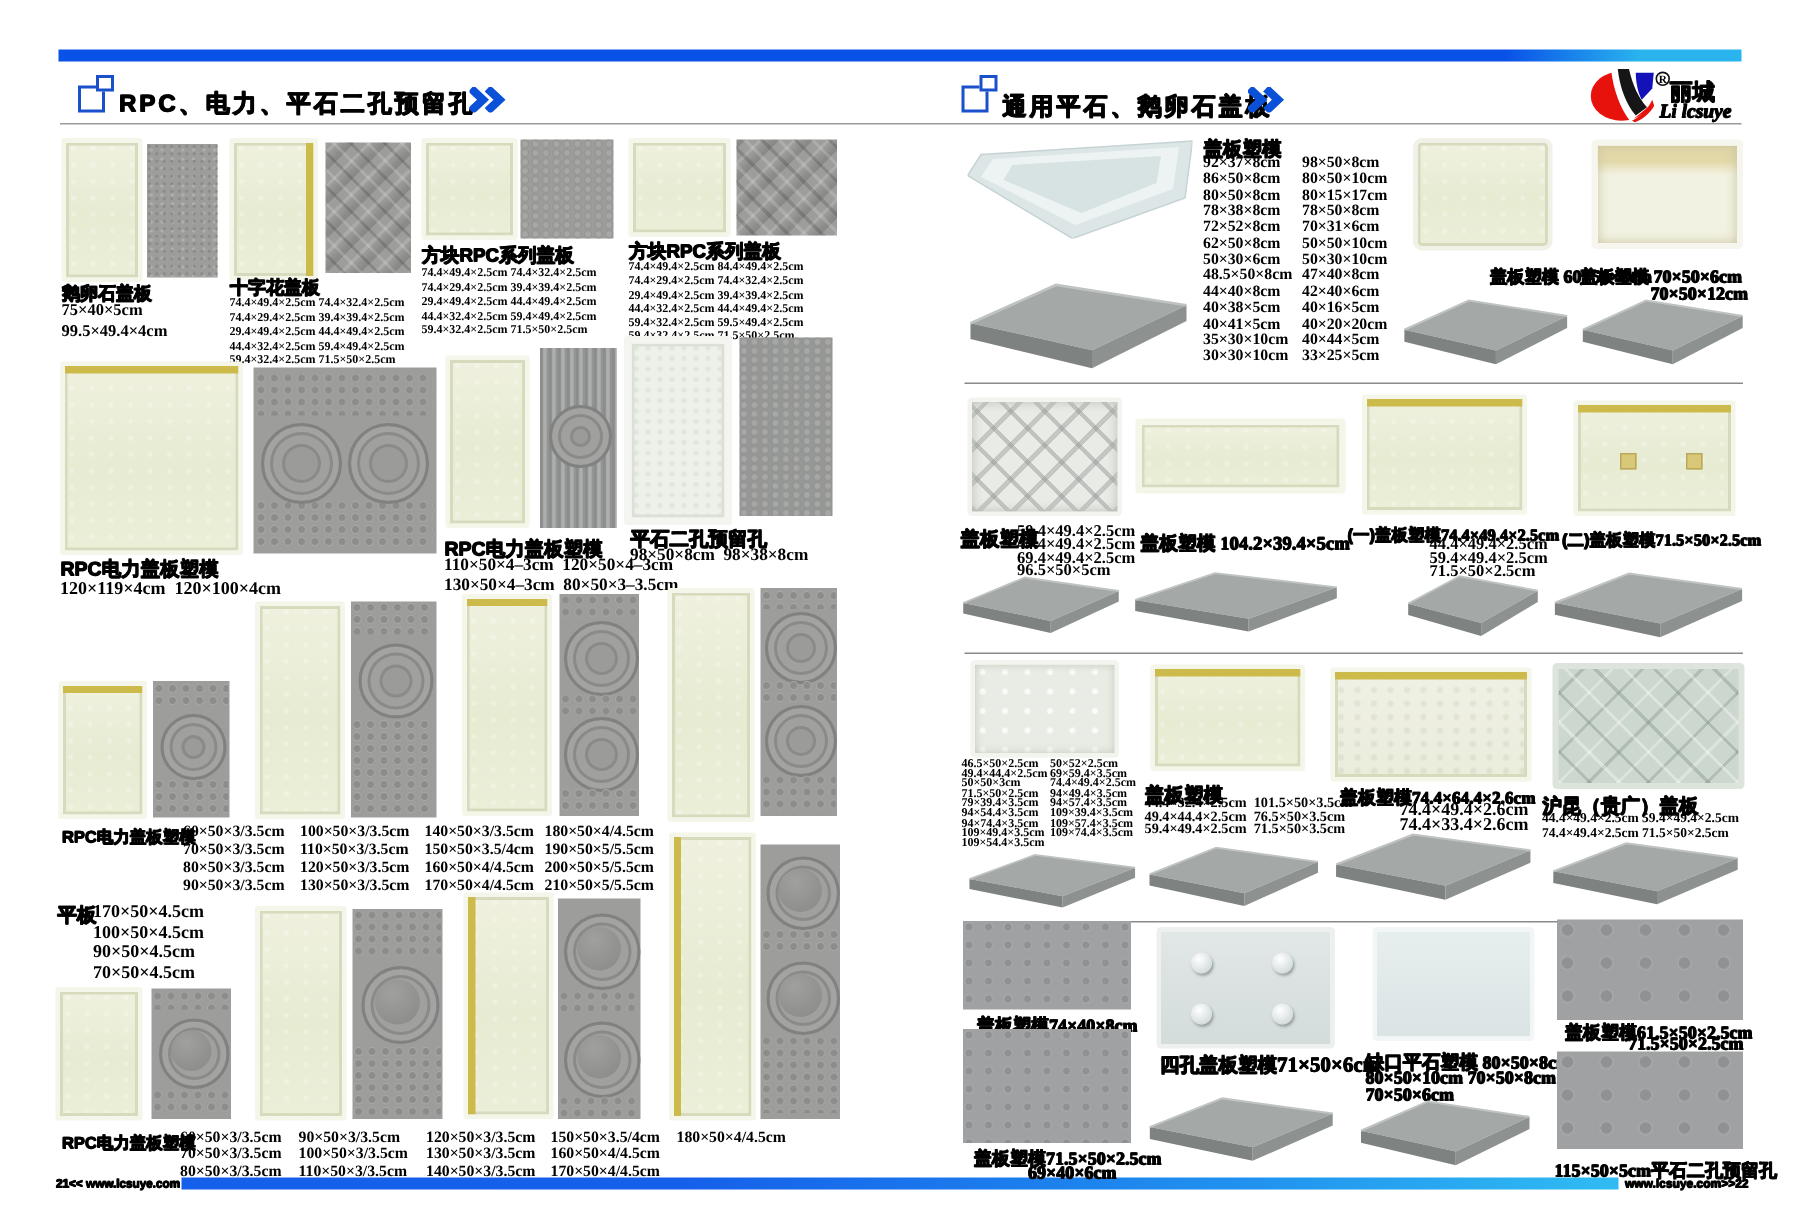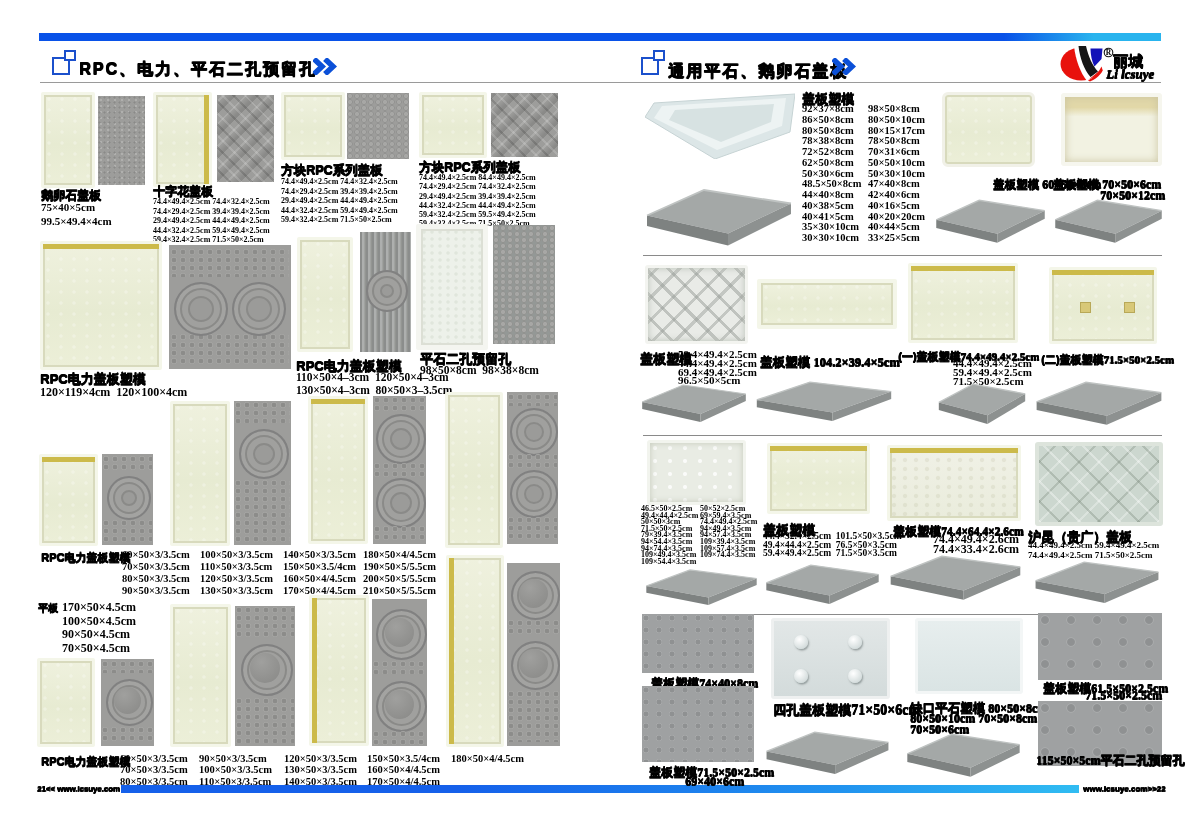--- a/index.html
+++ b/index.html
@@ -128,21 +128,21 @@
   <div class="rg" style="left:3px;top:16px;width:44px;height:44px"></div>
   <div class="dt" style="top:41%;height:9%"></div>
   <div class="rg" style="left:3px;top:78px;width:44px;height:44px"></div>
   <div class="dt" style="top:82%;height:16%"></div>
 </div>
 <div class="a b" style="left:41px;top:550px;font-size:11px">RPC电力盖板塑模</div>
 <div class="a ser" style="left:122px;top:549px;font-size:10.5px;line-height:12px">60×50×3/3.5cm<br>70×50×3/3.5cm<br>80×50×3/3.5cm<br>90×50×3/3.5cm</div>
 <div class="a ser" style="left:200px;top:549px;font-size:10.5px;line-height:12px">100×50×3/3.5cm<br>110×50×3/3.5cm<br>120×50×3/3.5cm<br>130×50×3/3.5cm</div>
 <div class="a ser" style="left:283px;top:549px;font-size:10.5px;line-height:12px">140×50×3/3.5cm<br>150×50×3.5/4cm<br>160×50×4/4.5cm<br>170×50×4/4.5cm</div>
 <div class="a ser" style="left:363px;top:549px;font-size:10.5px;line-height:12px">180×50×4/4.5cm<br>190×50×5/5.5cm<br>200×50×5/5.5cm<br>210×50×5/5.5cm</div>
-<div class="a b" style="left:38px;top:601px;font-size:10px">平板</div>
+<div class="a b" style="left:38px;top:601px;font-size:13px">平板</div>
 <div class="a ser" style="left:62px;top:601px;font-size:12px;line-height:13.5px">170×50×4.5cm<br>100×50×4.5cm<br>90×50×4.5cm<br>70×50×4.5cm</div>
 
 <div class="c" style="left:37px;top:658px;width:52px;height:83px"></div>
 <div class="g" style="left:101px;top:659px;width:53px;height:87px">
   <div class="dt" style="top:2%;height:14%"></div>
   <div class="rg" style="left:5px;top:20px;width:43px;height:43px"></div>
   <div class="bl" style="left:13px;top:28px;width:27px;height:27px"></div>
   <div class="dt" style="top:78%;height:19%"></div>
 </div>
 <div class="c" style="left:170px;top:604px;width:55px;height:137px"></div>
@@ -313,13 +313,13 @@
 <svg class="a" style="left:905px;top:732px" width="117" height="46" viewBox="0 0 100 40" preserveAspectRatio="none">
     <polygon points="2,19 40,2 98,11 56,31" fill="#a4a8a7"></polygon>
     <polygon points="2,19 56,31 56,39 2,26" fill="#7e8281"></polygon>
     <polygon points="56,31 98,11 98,18 56,39" fill="#8d9190"></polygon>
     <polyline points="2,19 40,2 98,11" stroke="#bfc3c2" stroke-width="1.2" fill="none"></polyline>
   </svg>
 <div class="pl" style="left:1038px;top:613px;width:124px;height:67px;background-image:radial-gradient(circle at 7px 7px,#8f9192 3.4px,#a9abac 4.4px,rgba(0,0,0,0) 5.2px);background-size:26px 22px"></div>
 <div class="a b" style="left:1043px;top:680px;font-size:12px">盖板塑模<span class="ser" style="font-weight:bold;font-size:12px">61.5×50×2.5cm</span></div>
 <div class="a ser b" style="left:1085px;top:688px;font-size:12px">71.5×50×2.5cm</div>
 <div class="pl" style="left:1038px;top:701px;width:124px;height:65px;background-image:radial-gradient(circle at 7px 7px,#8f9192 3.4px,#a9abac 4.4px,rgba(0,0,0,0) 5.2px);background-size:26px 22px"></div>
-<div class="a ser b" style="left:1036px;top:752px;font-size:12px">115×50×5cm<span style="font-family:'Liberation Sans',sans-serif">平石二孔预留孔</span></div>
+<div class="a ser b" style="left:1036px;top:772px;font-size:12px">115×50×5cm<span style="font-family:'Liberation Sans',sans-serif">平石二孔预留孔</span></div>
 
 </body></html>

